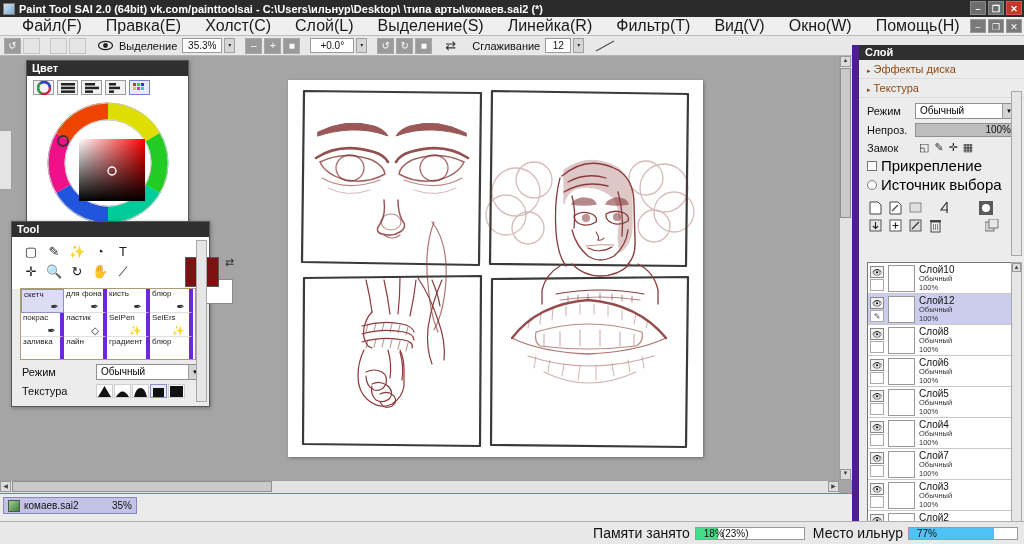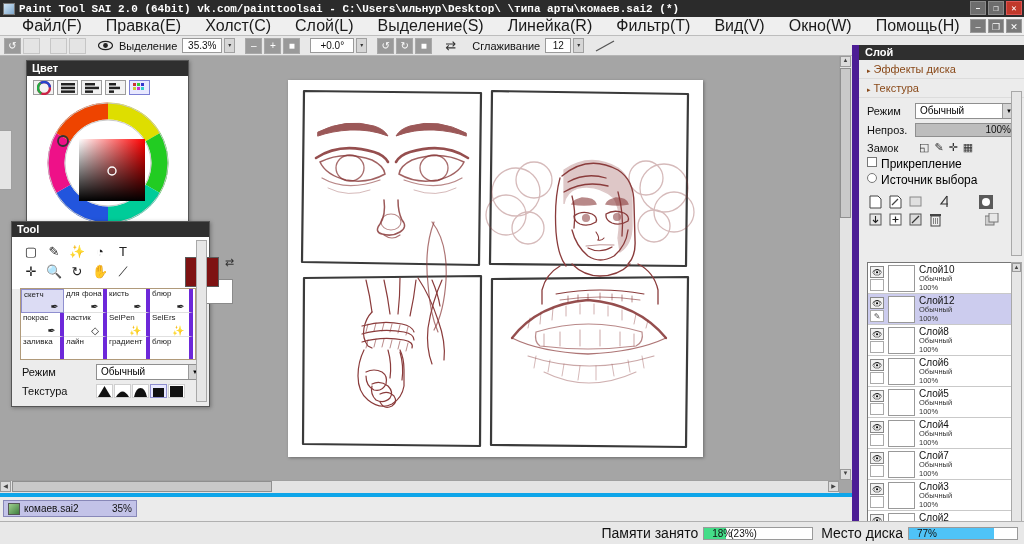--- a/index.html
+++ b/index.html
@@ -12,21 +12,20 @@
   }
   #app { position: relative; width: 1024px; height: 544px; }
 
   
   .titlebar {
     position: absolute; left: 0; top: 0; width: 1024px; height: 17px;
     background: #2b2b2b;
     display: flex; align-items: center;
     color: #ffffff; font-size: 11px; font-weight: bold;
     padding-left: 3px;
-    font-family: Liberation Mono, monospace;
   }
   .title-icon {
     width: 12px; height: 12px; margin-right: 4px; flex: 0 0 auto;
     background: linear-gradient(135deg,#cfe4f5 0%,#7fa8cc 100%);
     border: 1px solid #777;
   }
   .title-text { white-space: nowrap; overflow: hidden; }
   .wincontrols { position: absolute; right: 2px; top: 1px; display: flex; gap: 2px; }
   .wbtn {
     width: 16px; height: 14px; background: #6d6d6d; color: #fff;
@@ -198,21 +197,21 @@
   .lp-sect .tri { font-size: 7px; margin-right: 3px; color: #8a4a1a; }
   .lp-row { display: flex; align-items: center; padding: 2px 8px 2px 8px; }
   .lp-row .lbl { width: 48px; font-size: 11px; color: #111; }
   .opacity-bar {
     flex: 1; height: 14px; background: #bdbdbd; border: 1px solid #8f8f8f;
     position: relative; text-align: right; font-size: 10px;
     line-height: 12px; padding-right: 4px; color: #111;
   }
   .lock-icons { display: flex; gap: 5px; padding-left: 4px; }
   .lock-icons span { font-size: 11px; color: #333; }
-  .lp-check { display: flex; padding: 1px 8px; font-size: 12px; }
+  .lp-check { display: flex; align-items: center; padding: 1px 8px; font-size: 15px; }
   .lp-check .box {
     width: 10px; height: 10px; border: 1px solid #777; background: #fff;
     margin-right: 4px; flex: 0 0 auto;
   }
   .lp-check .radio {
     width: 10px; height: 10px; border: 1px solid #777; background: #fff;
     border-radius: 50%; margin-right: 4px; flex: 0 0 auto;
   }
   .lp-toolbar {
     display: flex; align-items: center; gap: 3px; padding: 4px 6px 2px 8px;
@@ -253,21 +252,21 @@
     background: #e6e6e6; border: 1px solid #a8a8a8;
   }
   .lp-vscroll2 {
     position: absolute; right: 2px; top: 46px; width: 11px; height: 165px;
     background: #e6e6e6; border: 1px solid #a8a8a8;
   }
 
   
   .docbar {
     position: absolute; left: 0; top: 493px; width: 852px; height: 28px;
-    background: #ebebeb; border-top: 4px solid #0ea5e9;
+    background: #ebebeb; border-top: 1px solid #0ea5e9;
   }
   .doctab {
     position: absolute; left: 3px; top: 3px; width: 134px; height: 17px;
     background: #c3c3e8; border: 1px solid #8888b8;
     display: flex; align-items: center; padding: 0 4px;
   }
   .doctab-icon {
     width: 12px; height: 12px; margin-right: 4px;
     background: linear-gradient(135deg,#9fd08f,#3f7f3f); border: 1px solid #555;
   }
@@ -913,21 +912,21 @@
   <div class="statusbar">
     <div class="stat-group">
       <div class="stat-label">Памяти занято</div>
       <div class="meter">
         <div class="fill" id="memfill" style="width:22px;background:#44dd88"></div>
         <span class="txt">18%</span>
         <span class="txt2">(23%)</span>
       </div>
     </div>
     <div class="stat-group">
-      <div class="stat-label">Место диска</div>
+      <div class="stat-label">Место ильнур</div>
       <div class="meter">
         <div class="fill" id="diskfill" style="width:85px;background:#4fc3f7"></div>
         <span class="txt">77%</span>
       </div>
     </div>
   </div>
 
 </div>
 
 </body></html>

